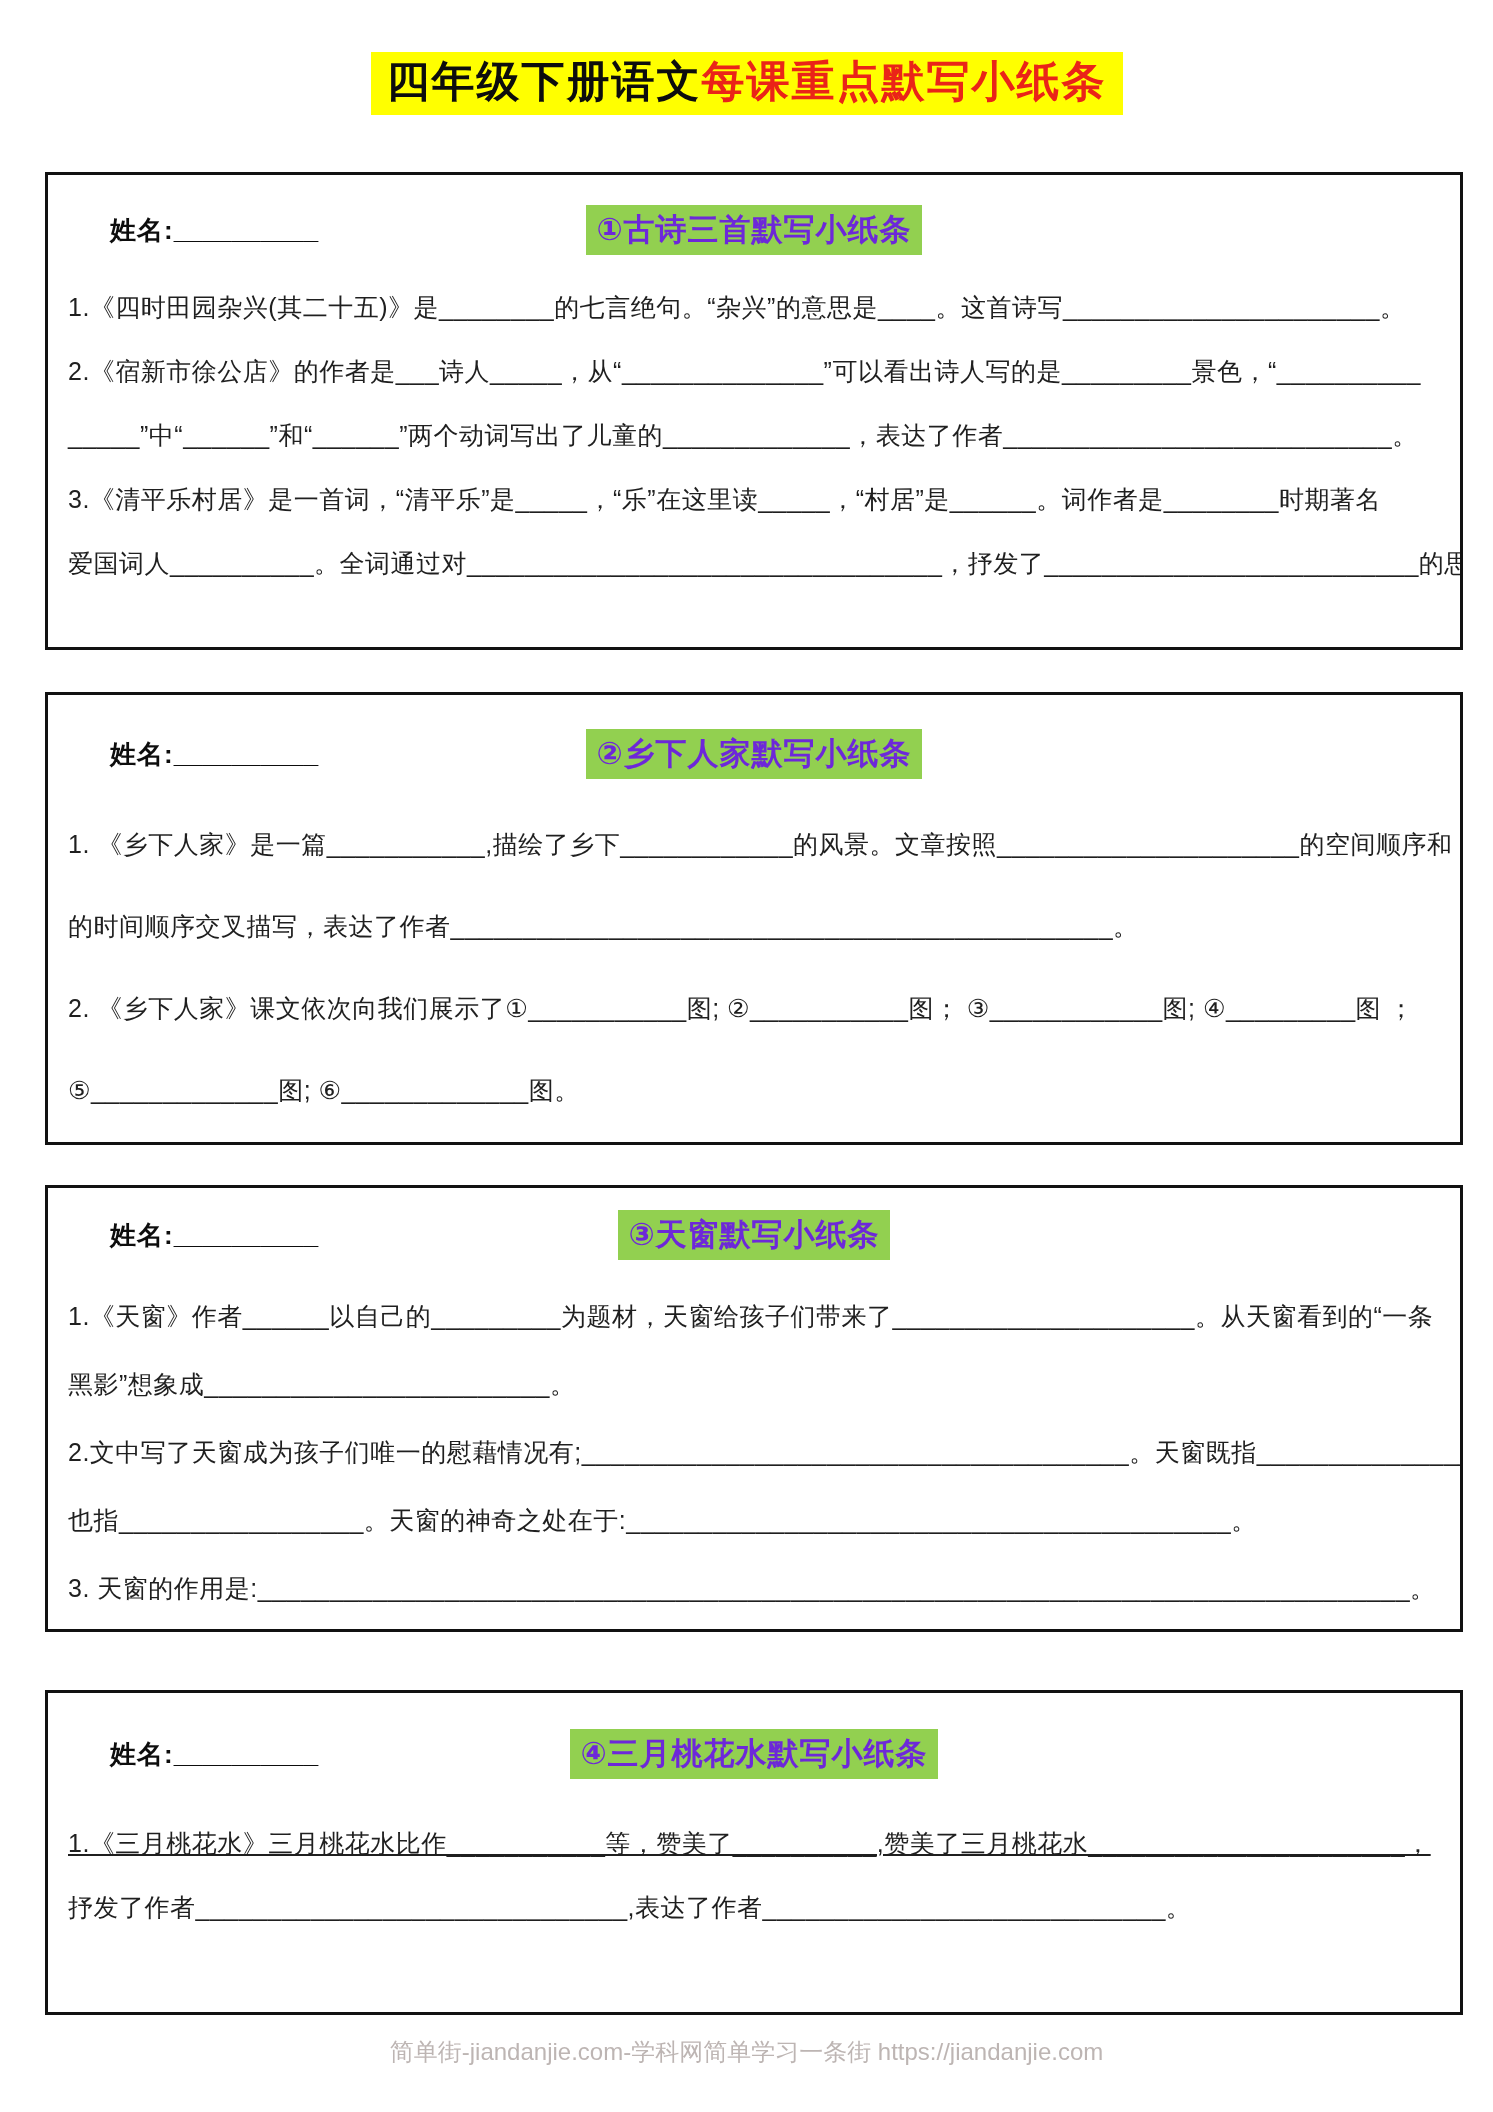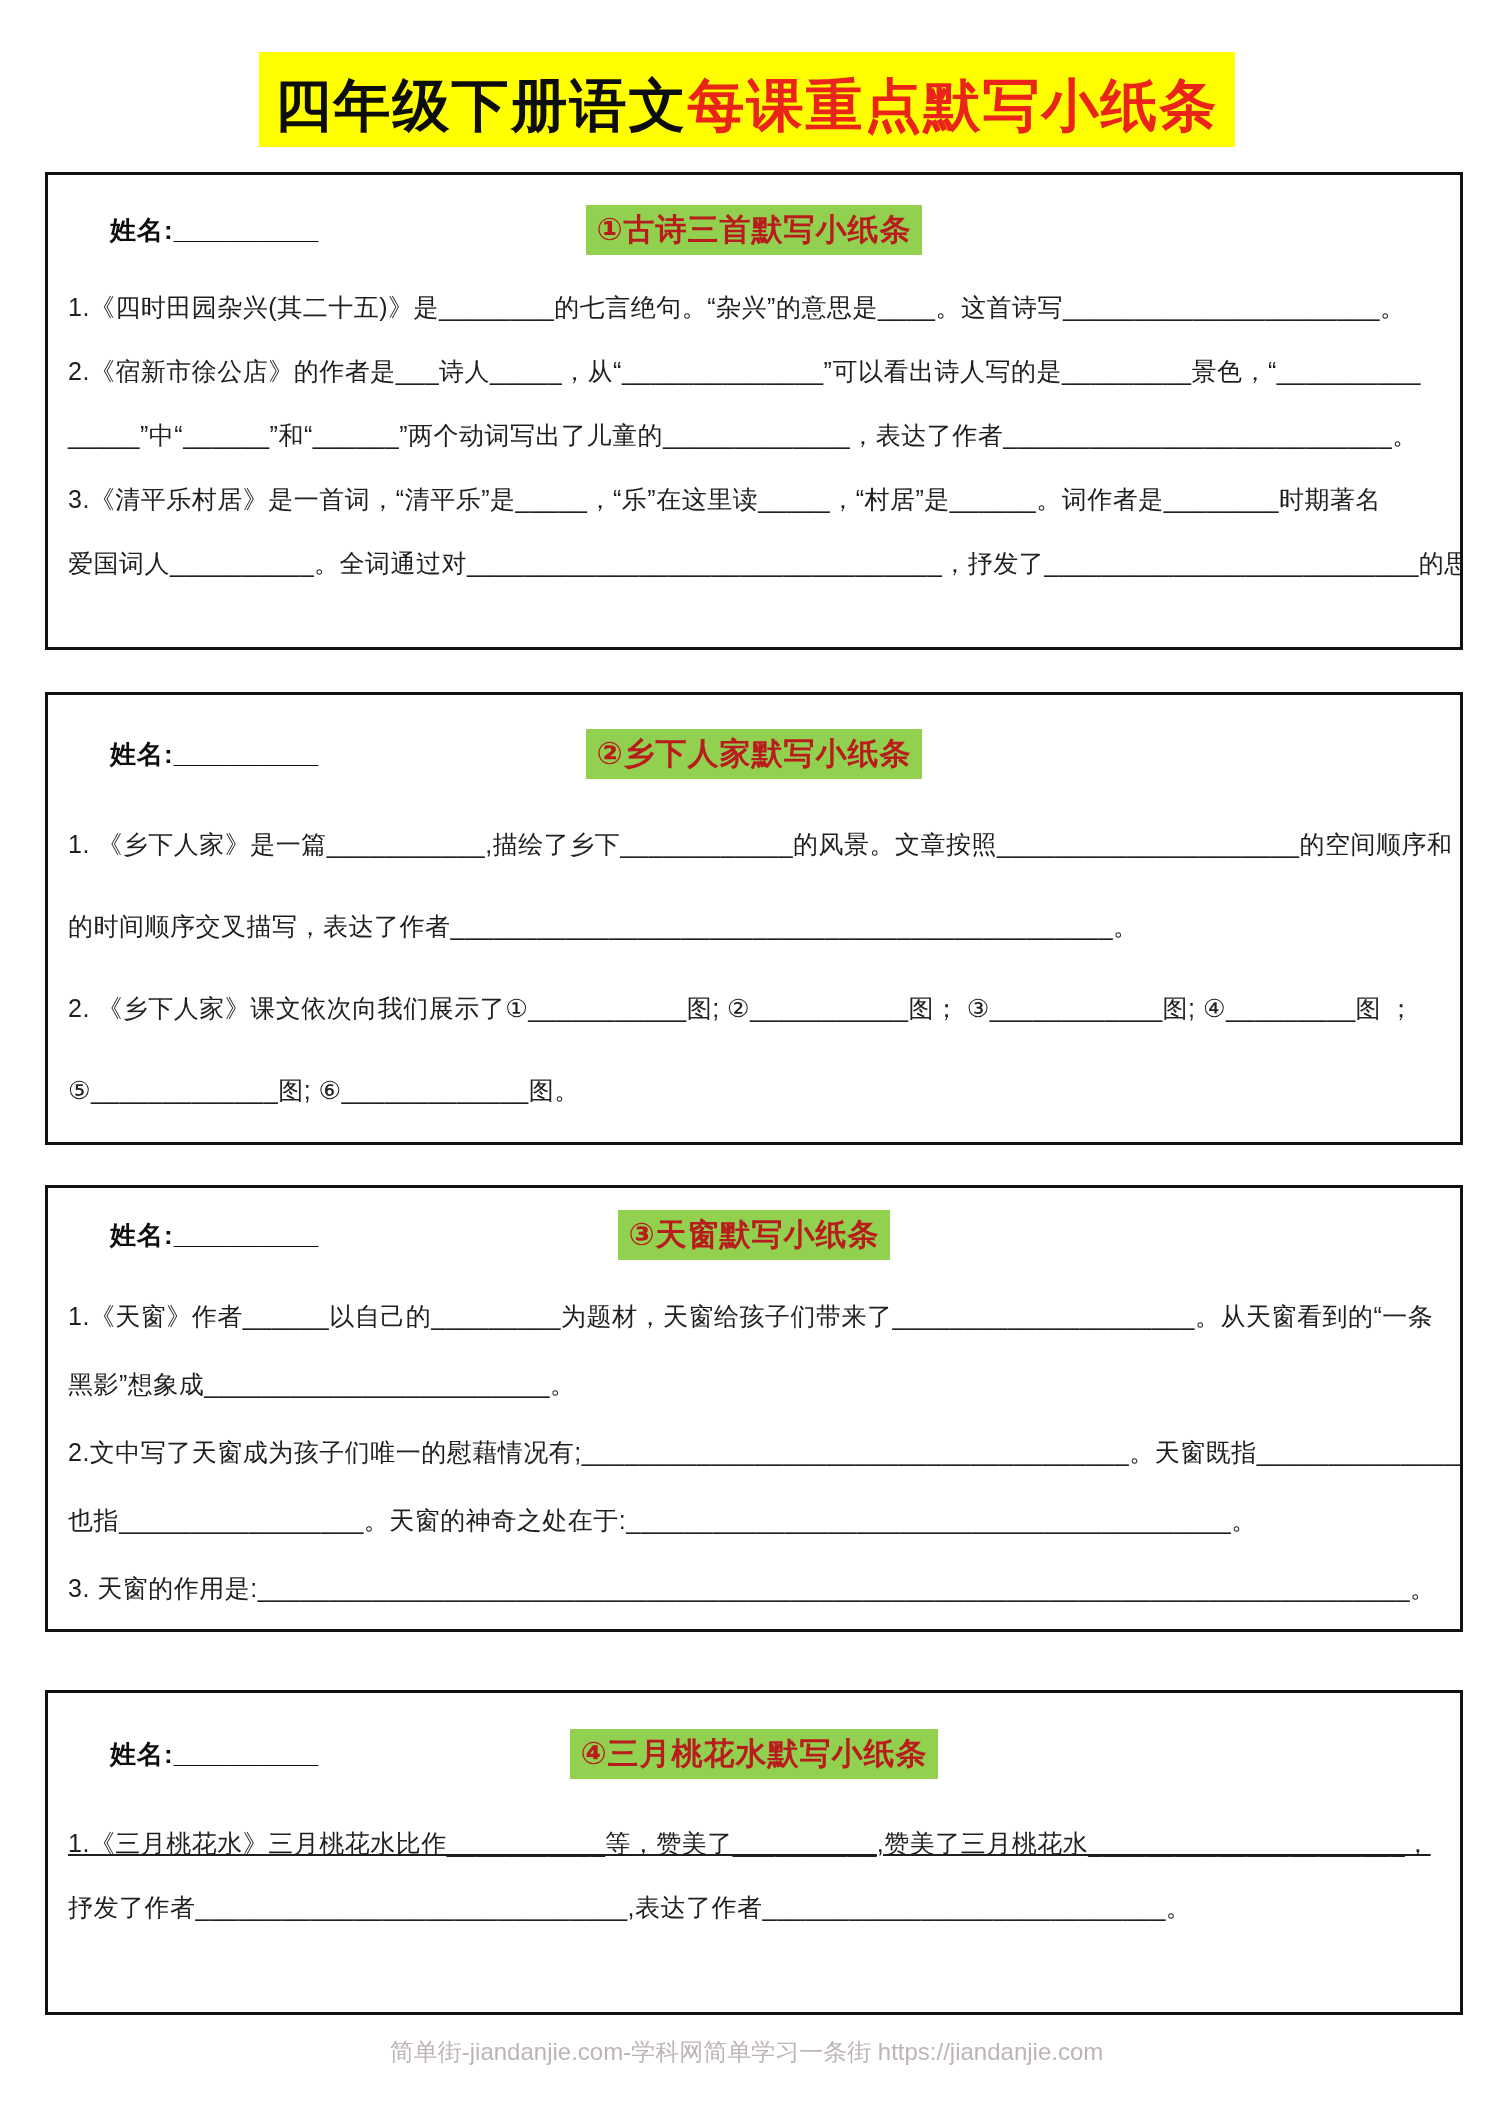--- a/index.html
+++ b/index.html
@@ -18,22 +18,22 @@
     font-family:"Liberation Sans","DejaVu Sans",sans-serif;
     color:var(--text-ink);
   }
   .main-title{
     position:absolute;top:52px;left:0;width:100%;
     text-align:center;
   }
   .main-title .hl{
     display:inline-block;
     background:var(--title-highlight);
-    padding:22px 16px 10px 16px;
-    font-size:57px;font-weight:900;letter-spacing:2px;
+    padding:6px 16px 10px 16px;
+    font-size:43px;font-weight:900;letter-spacing:2px;
     line-height:1.1;
   }
   .t-black{color:#0d0d0d;}
   .t-red{color:var(--title-red);}
   .card{
     position:absolute;left:45px;width:1418px;
     border:3px solid var(--ink);
     background:#ffffff;
     padding:0 20px;
     overflow:hidden;
@@ -50,21 +50,21 @@
   .name-field{
     position:absolute;left:42px;top:8px;
     font-size:26px;font-weight:700;color:#0d0d0d;
     letter-spacing:1px;
   }
   .name-blank{font-weight:700;letter-spacing:0;}
   .sec-title-wrap{text-align:center;}
   .sec-title{
     display:inline-block;
     background:var(--section-highlight);
-    font-size:31px;font-weight:700;color:#b91c1c;
+    font-size:31px;font-weight:700;color:#6d28d9;
     padding:4px 10px;
     letter-spacing:1px;
   }
   .line{
     font-size:25px;
     white-space:nowrap;
     color:var(--text-ink);
     letter-spacing:0.5px;
   }
   .card1 .line{line-height:64px;}

